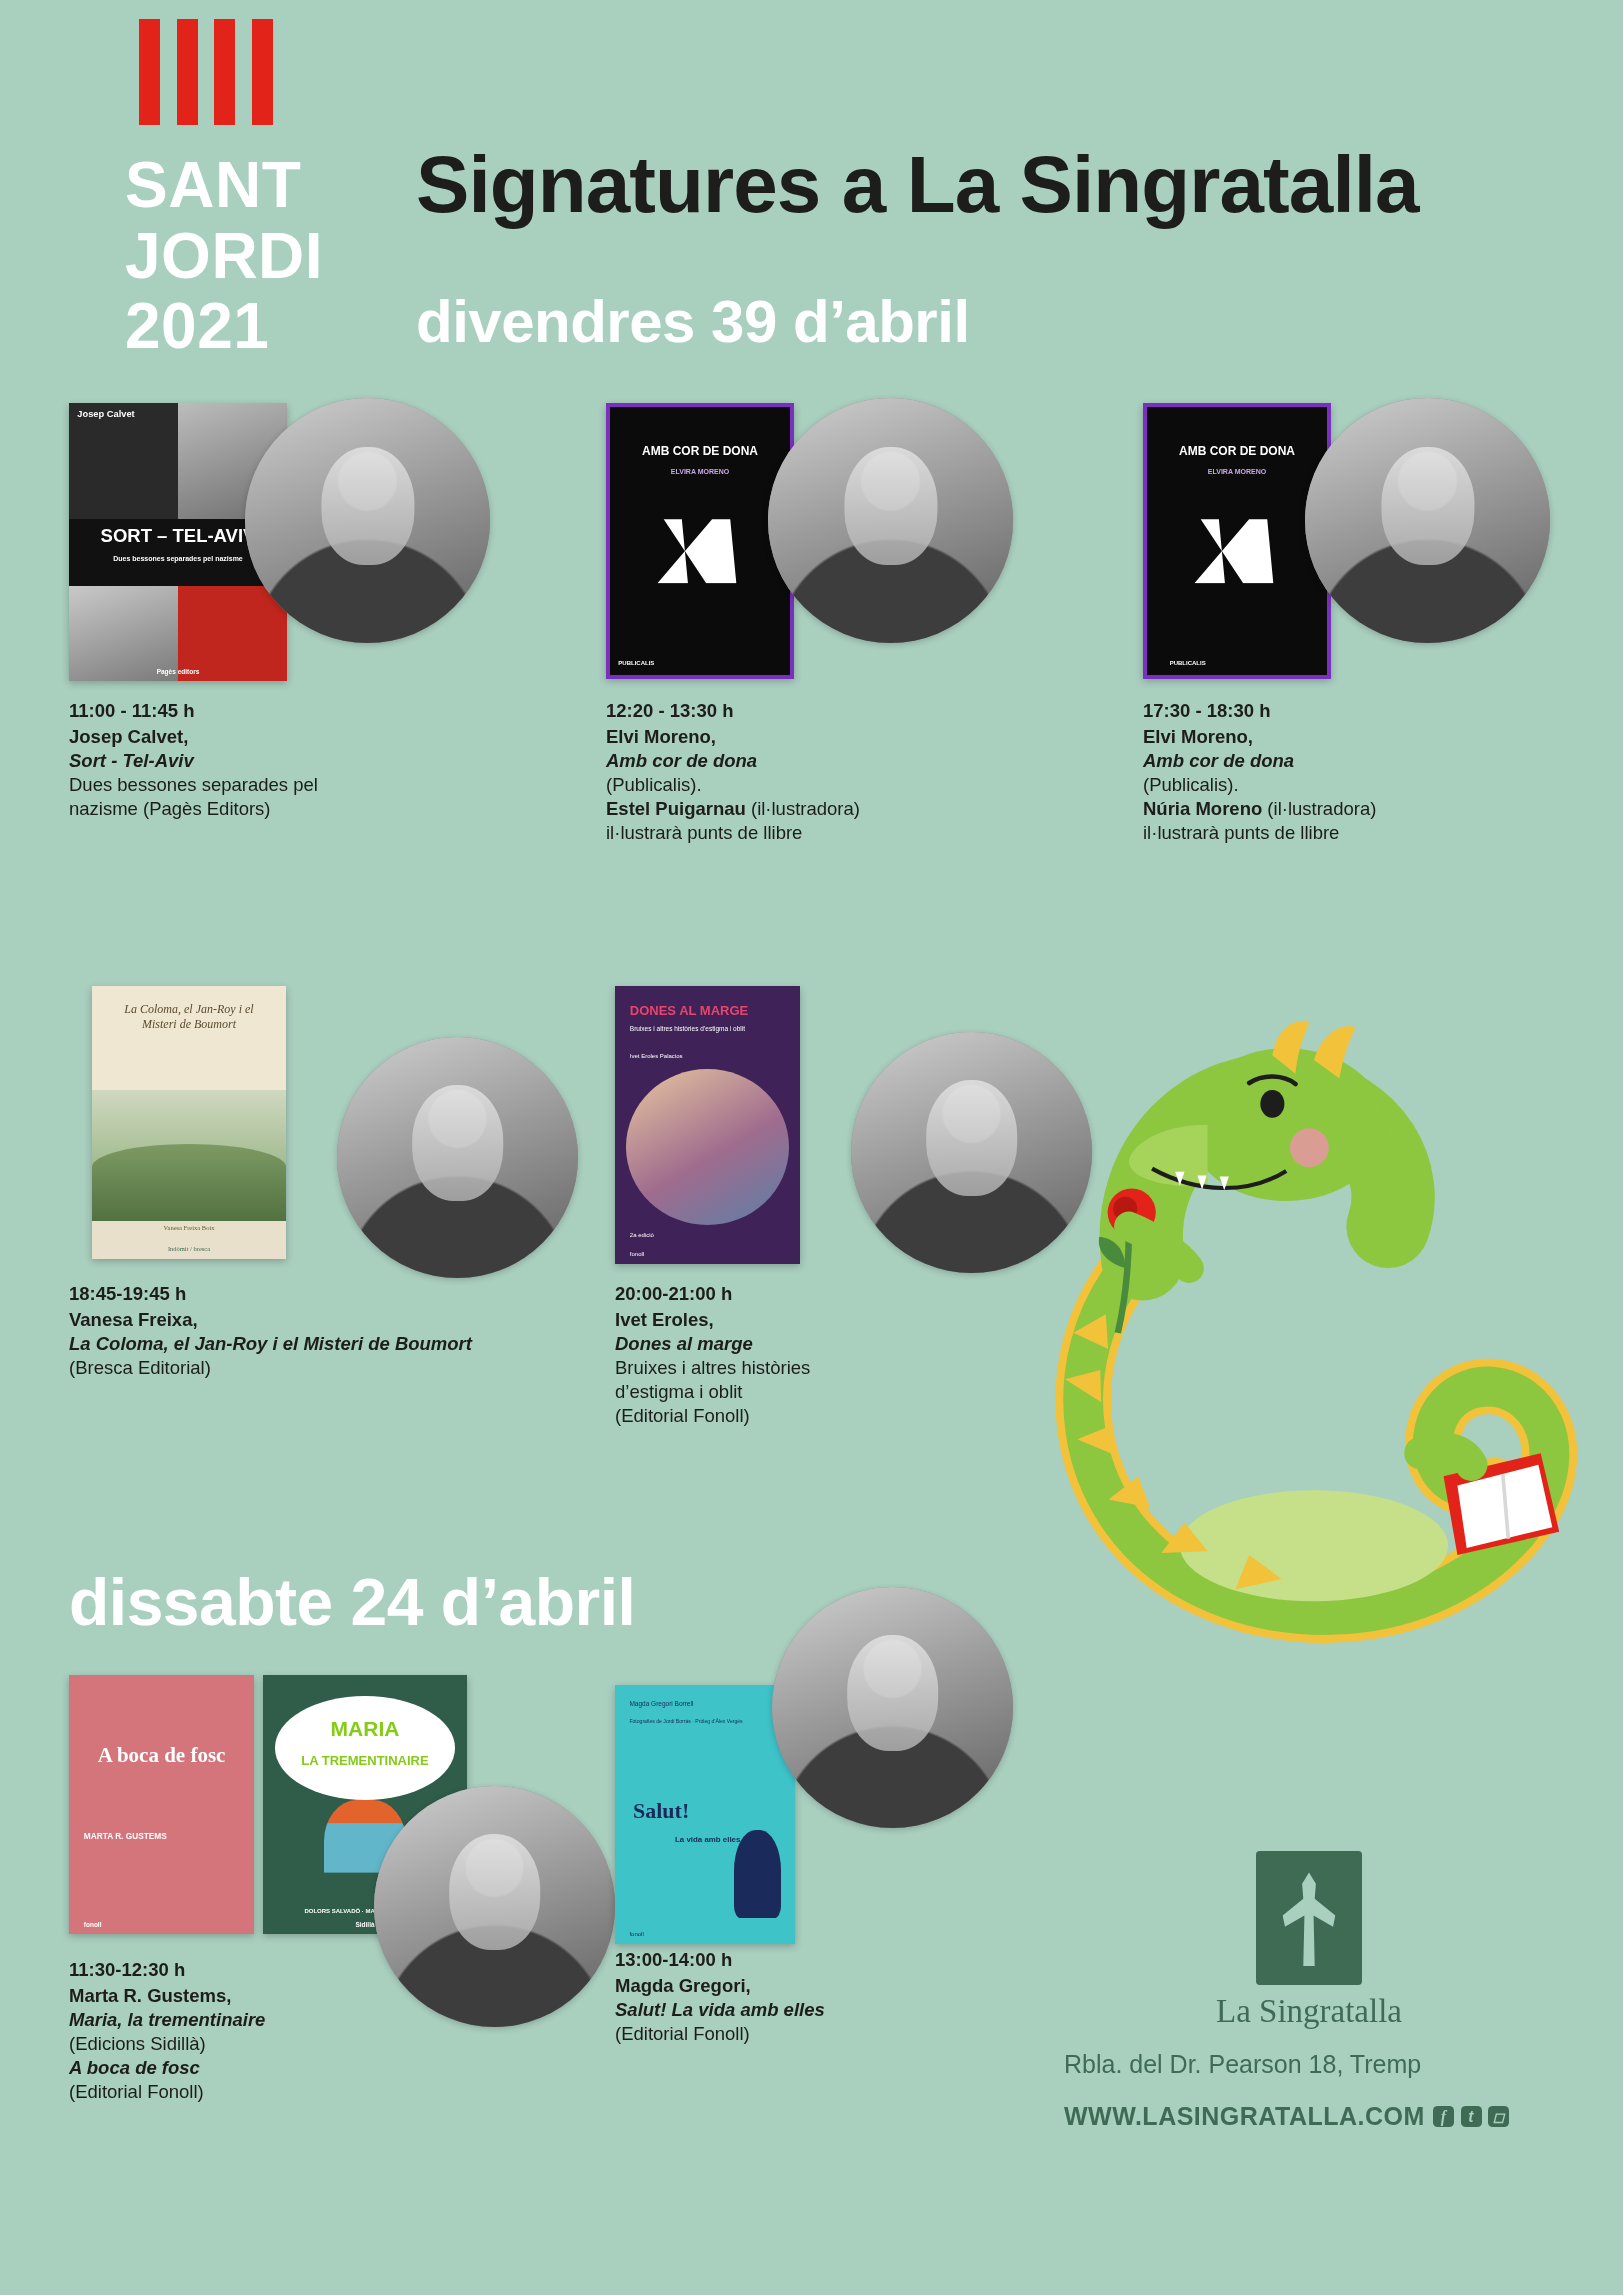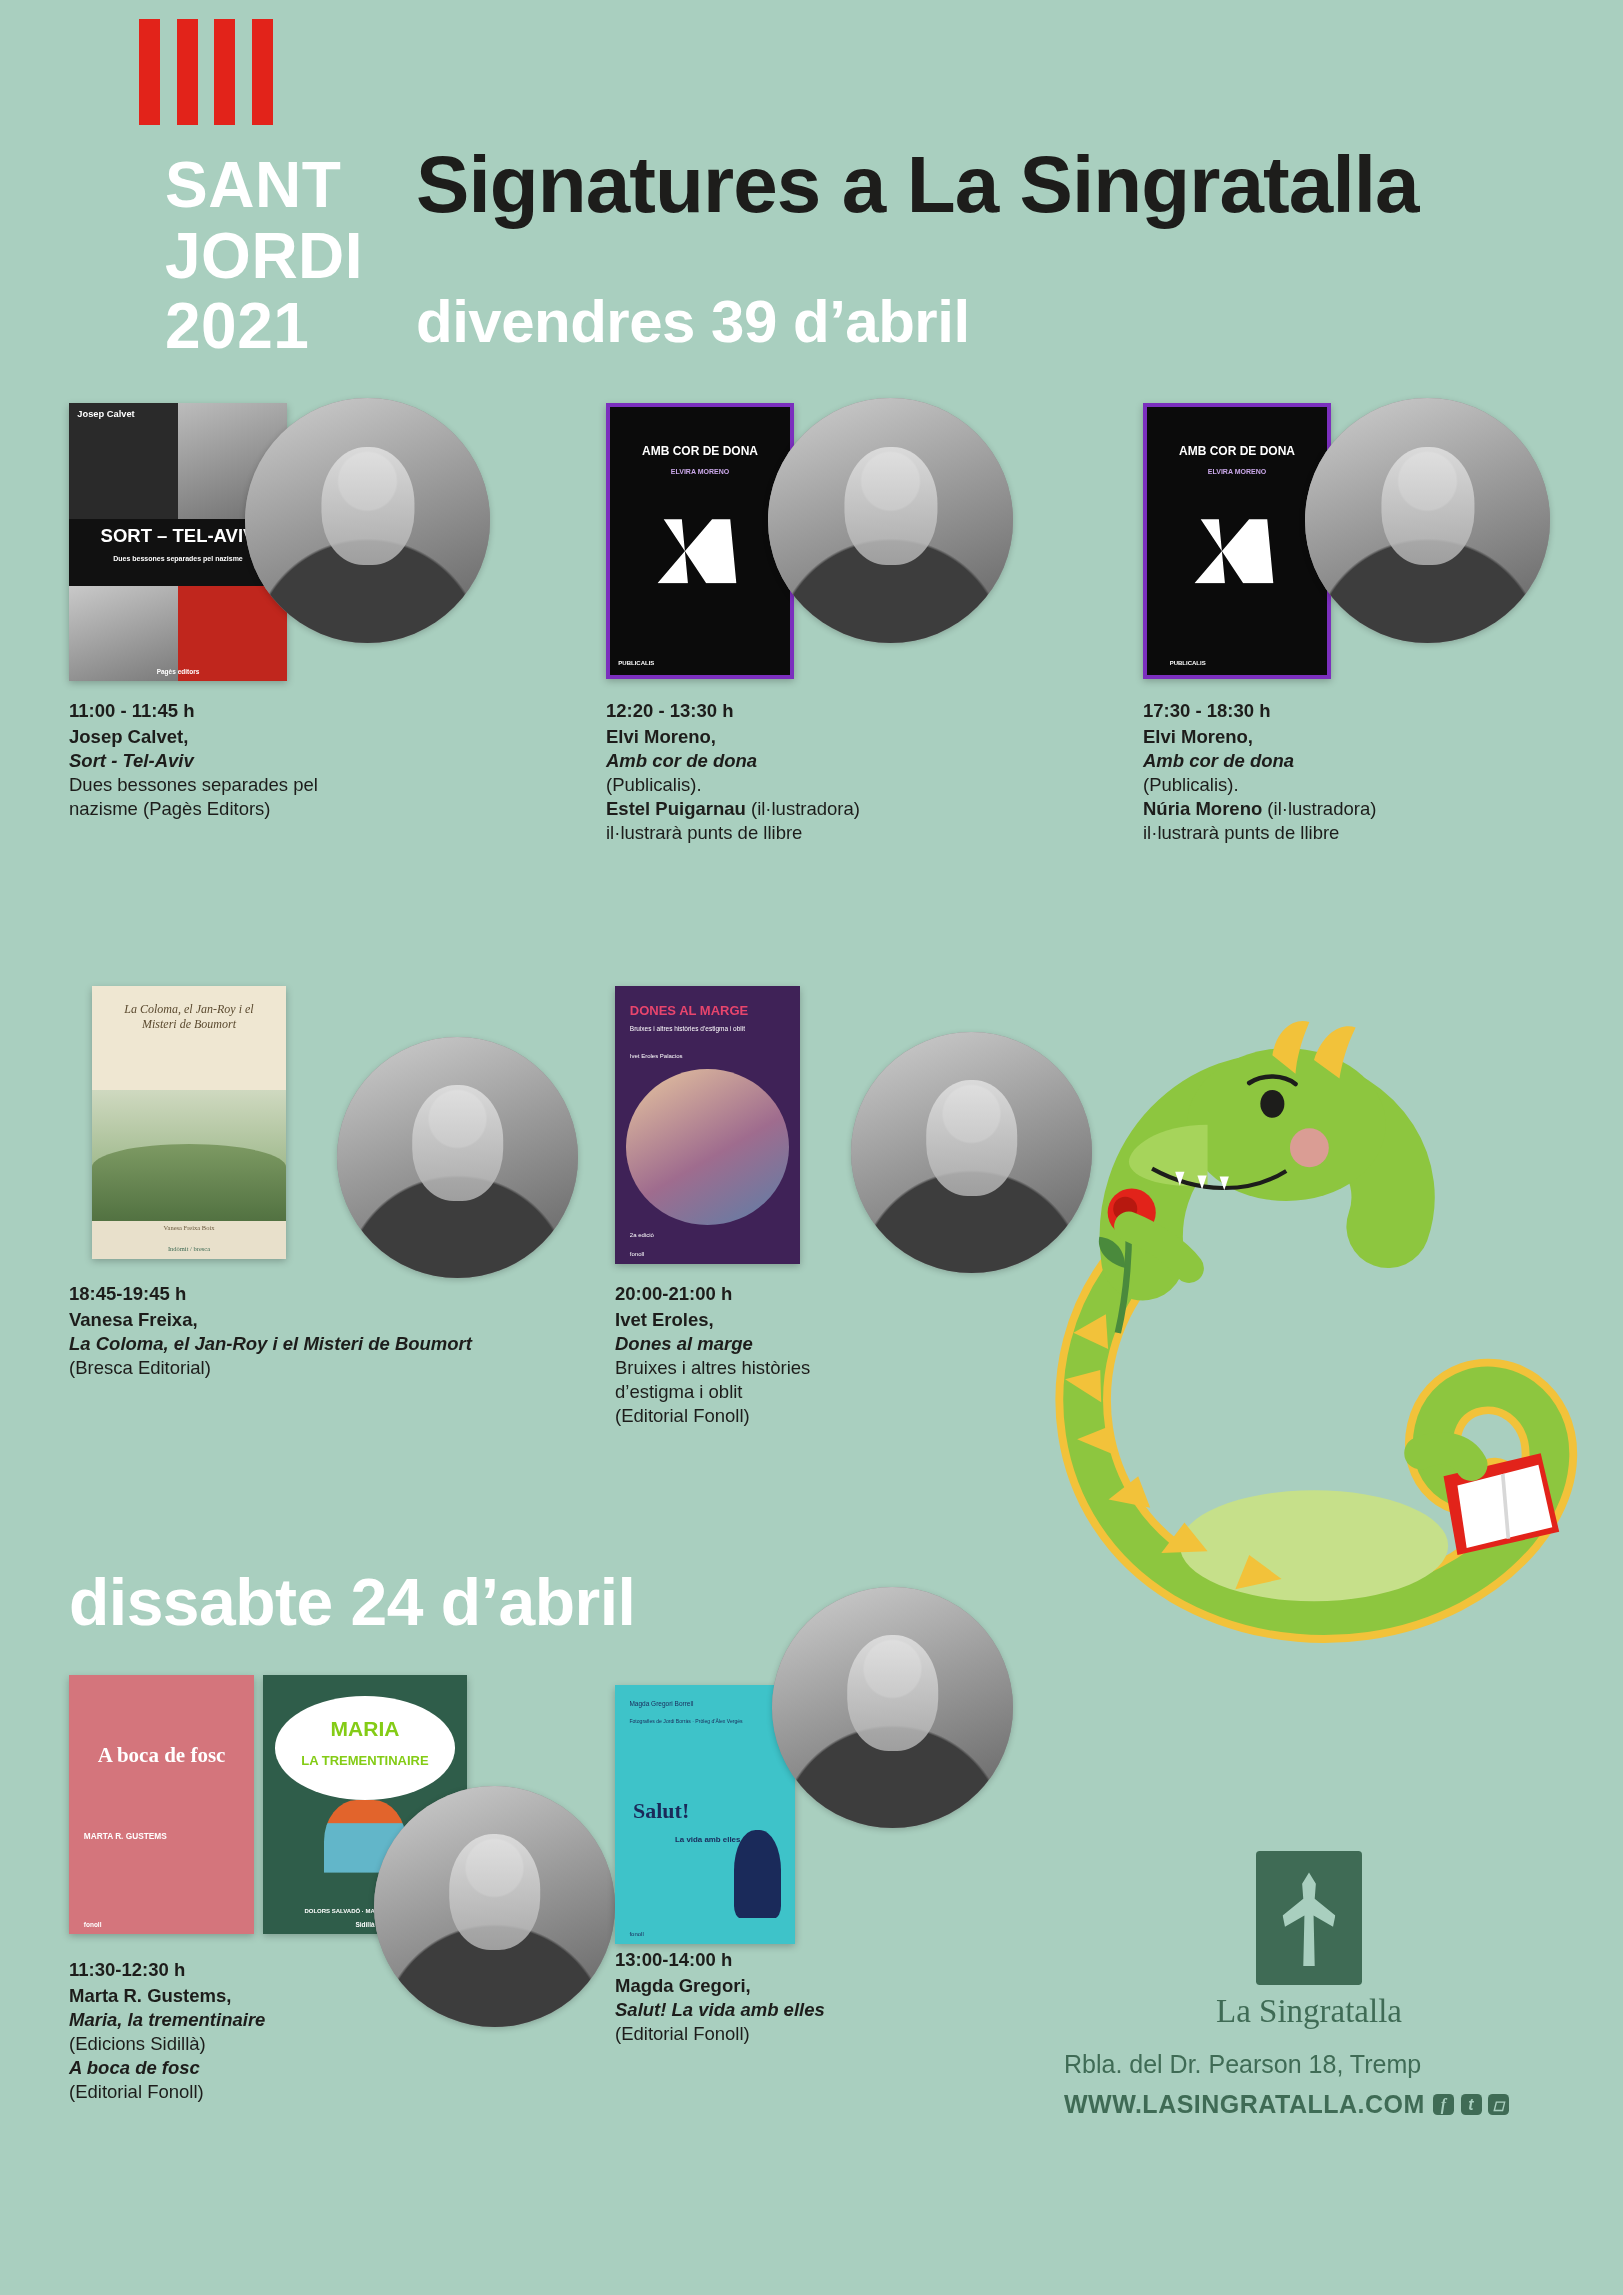--- a/index.html
+++ b/index.html
@@ -8,21 +8,21 @@
     background:#a9cfbf;
     font-family:"Liberation Sans", sans-serif;
     color:#1d1d1b;
     position:relative;
     overflow:hidden;
   }
   
   .header { position:absolute; left:0; top:0; width:1623px; height:379px; }
   .sj-bars { position:absolute; left:139px; top:18.5px; width:185px; height:106px; display:flex; gap:16.7px; }
   .sj-bars span { display:block; width:21px; height:106px; background:#e2231a; }
-  .sj-text { position:absolute; left:125px; top:153px; color:#ffffff; font-weight:bold; font-size:64px; line-height:1.0; letter-spacing:0.5px;margin-left:40px; }
+  .sj-text { position:absolute; left:125px; top:153px; color:#ffffff; font-weight:bold; font-size:64px; line-height:1.0; letter-spacing:0.5px; }
   .sj-text div { margin-bottom:6.5px; }
   .title-main { position:absolute; left:416px; top:139px; font-size:80px; font-weight:bold; color:#1d1d1b; letter-spacing:-0.9px; }
   .title-sub { position:absolute; left:416px; top:287px; font-size:60px; font-weight:bold; color:#ffffff; letter-spacing:-0.5px; }
 
   .day2 { position:absolute; left:69px; top:1564px; font-size:66px; font-weight:bold; color:#ffffff; letter-spacing:-0.5px; }
 
   
   .entry { position:absolute; }
   .imgrow { position:relative; }
   .book {
@@ -127,21 +127,21 @@
   
   .dragon { position:absolute; left:990px; top:1009px; width:611px; height:657px; }
 
   
   .logo-box { position:absolute; left:1064px; top:1851px; width:490px; }
   .logo-mark { width:106px; height:134px; background:#3f6b55; border-radius:3.7px; position:relative; margin:0 auto; }
   .logo-mark .person { position:absolute; left:50%; top:16%; width:54%; height:70%; transform:translateX(-50%);
       background:#a9cfbf; clip-path:polygon(50% 0,62% 12%,60% 28%,96% 46%,92% 58%,58% 46%,60% 100%,40% 100%,42% 46%,8% 58%,4% 46%,40% 28%,38% 12%); }
   .logo-name { text-align:center; font-size:33px; color:#3f6b55; margin-top:8.3px; font-family:"Liberation Serif", serif; }
   .addr { font-size:25px; color:#3f6b55; line-height:1.5; margin-top:15.7px; text-align:left; }
-  .weburl { font-size:25px; color:#3f6b55; font-weight:bold; letter-spacing:0.5px; display:flex; align-items:center; gap:8.3px; margin-top:7px; }
+  .weburl { font-size:25px; color:#3f6b55; font-weight:bold; letter-spacing:0.5px; display:flex; align-items:center; gap:8.3px; margin-top:19px; }
   .soc { display:inline-flex; gap:6.5px; }
   .soc i { display:inline-block; width:21px; height:21px; background:#3f6b55; border-radius:4.6px; position:relative; }
   .soc i.fb::after { content:"f"; position:absolute; inset:0; color:#a9cfbf; font-weight:bold; font-size:15.7px; text-align:center; line-height:21px; font-family:"Liberation Serif", serif; }
   .soc i.tw::after { content:"t"; position:absolute; inset:0; color:#a9cfbf; font-weight:bold; font-size:15.7px; text-align:center; line-height:21px; }
   .soc i.ig::after { content:"◻"; position:absolute; inset:0; color:#a9cfbf; font-size:14px; text-align:center; line-height:22px; }
 </style>
 </head>
 <body>
 
 <div class="header">

